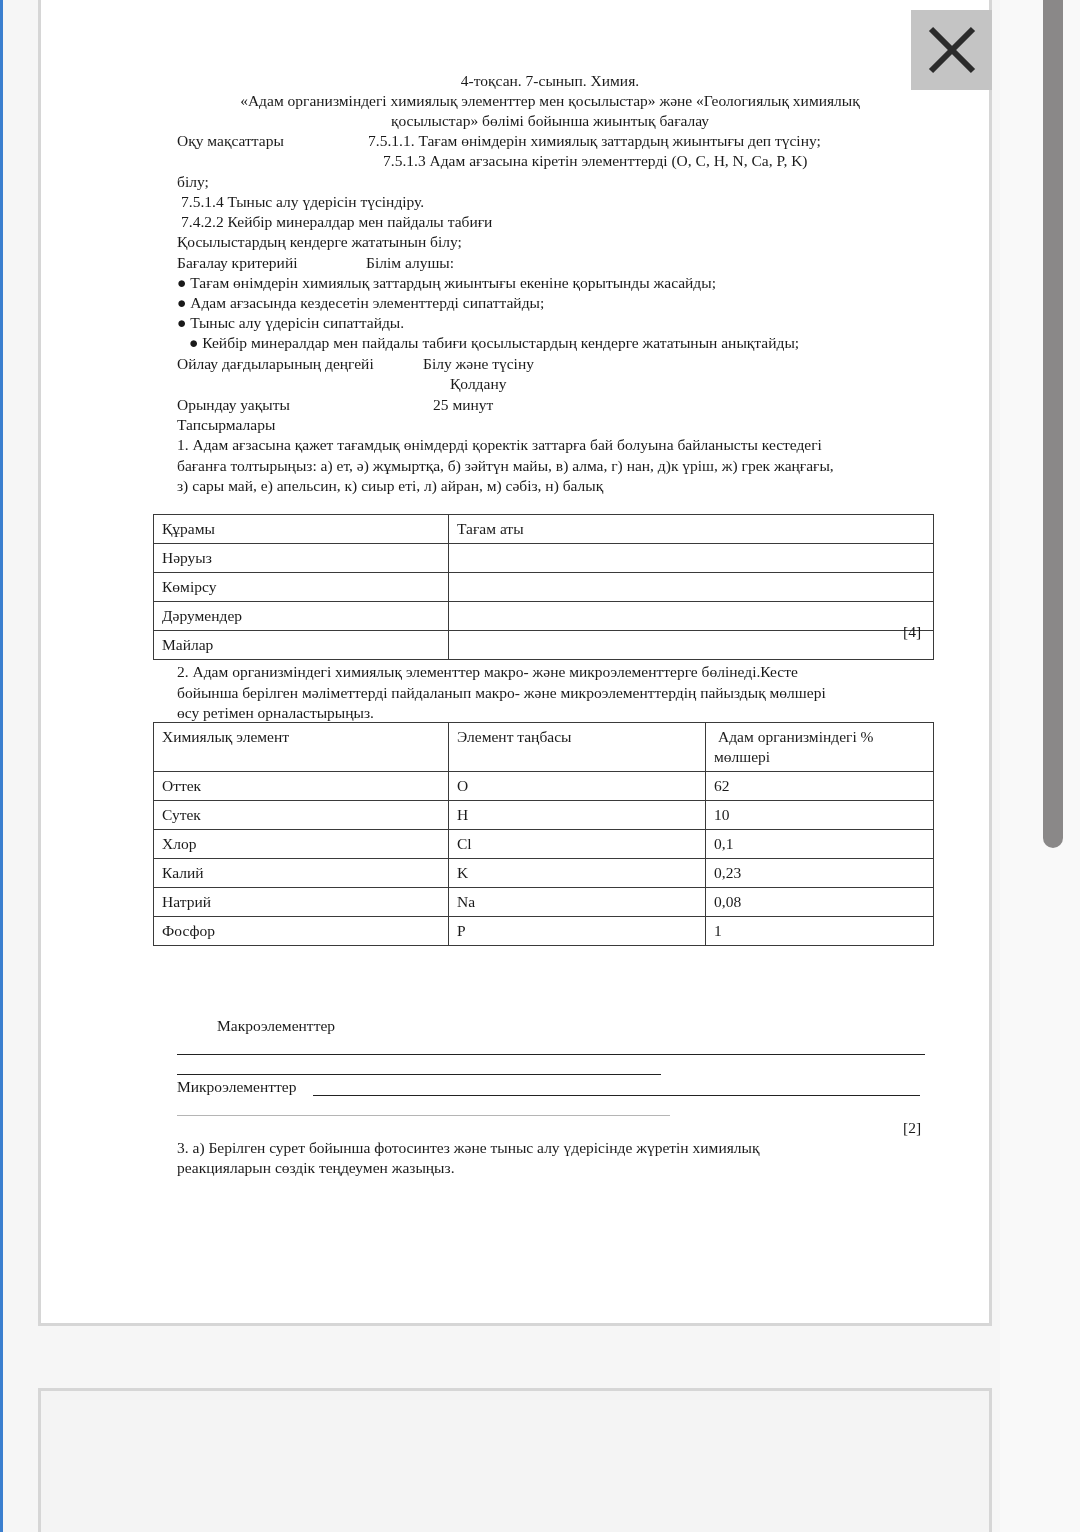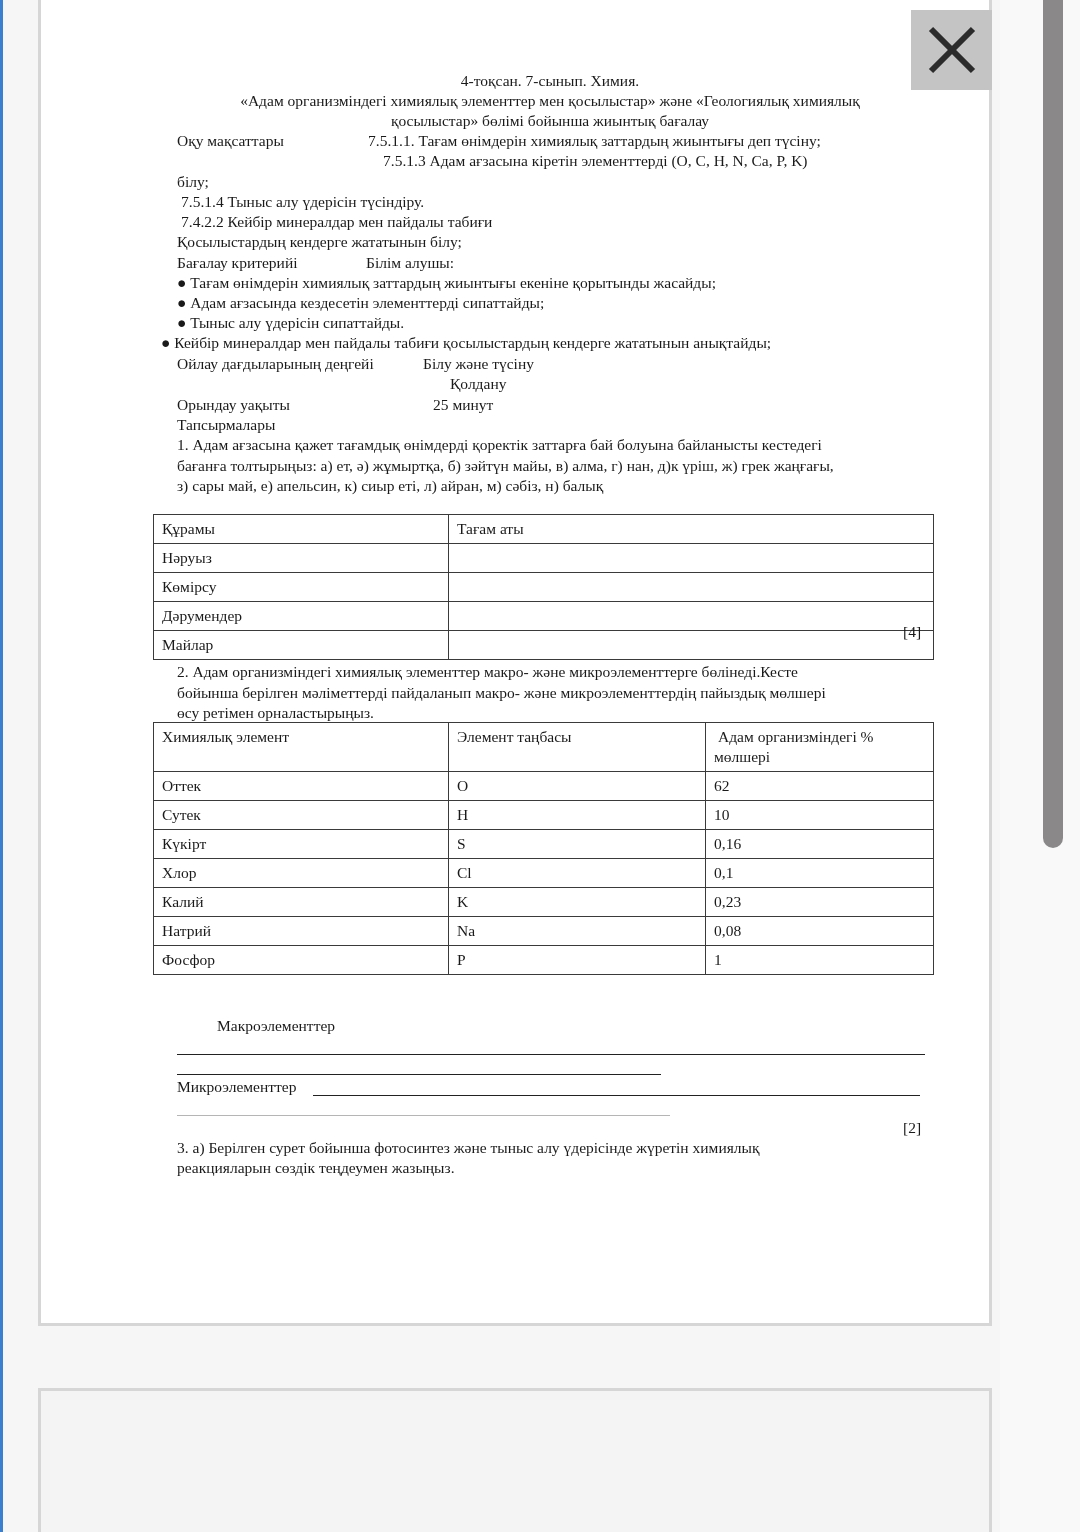--- a/index.html
+++ b/index.html
@@ -72,21 +72,21 @@
   <div class="line" style="left:177px;top:172px;">білу;</div>
   <div class="line" style="left:181px;top:192px;">7.5.1.4 Тыныс алу үдерісін түсіндіру.</div>
   <div class="line" style="left:181px;top:212px;">7.4.2.2 Кейбір минералдар мен пайдалы табиғи</div>
   <div class="line" style="left:177px;top:232px;">Қосылыстардың кендерге жататынын білу;</div>
 
   <div class="line" style="left:177px;top:253px;">Бағалау критерийі</div>
   <div class="line" style="left:366px;top:253px;">Білім алушы:</div>
   <div class="line" style="left:177px;top:273px;">● Тағам өнімдерін химиялық заттардың  жиынтығы екеніне қорытынды жасайды;</div>
   <div class="line" style="left:177px;top:293px;">● Адам ағзасында кездесетін элементтерді  сипаттайды;</div>
   <div class="line" style="left:177px;top:313px;">● Тыныс алу үдерісін сипаттайды.</div>
-  <div class="line" style="left:161px;top:333px;">● Кейбір минералдар мен пайдалы табиғи қосылыстардың кендерге жататынын анықтайды;</div>
+  <div class="line" style="left:189px;top:333px;">● Кейбір минералдар мен пайдалы табиғи қосылыстардың кендерге жататынын анықтайды;</div>
 
   <div class="line" style="left:177px;top:354px;">Ойлау дағдыларының деңгейі</div>
   <div class="line" style="left:423px;top:354px;">Білу және түсіну</div>
   <div class="line" style="left:450px;top:374px;">Қолдану</div>
 
   <div class="line" style="left:177px;top:395px;">Орындау уақыты</div>
   <div class="line" style="left:433px;top:395px;">25 минут</div>
   <div class="line" style="left:177px;top:415px;">Тапсырмалары</div>
 
   <div class="line" style="left:177px;top:435px;">1. Адам ағзасына қажет тағамдық өнімдерді қоректік заттарға бай болуына байланысты кестедегі</div>
@@ -137,25 +137,20 @@
           <td>Оттек</td>
           <td>O</td>
           <td>62</td>
         </tr>
     <tr>
           <td>Сутек</td>
           <td>H</td>
           <td>10</td>
         </tr>
     <tr>
-          <td>Күкірт</td>
-          <td>S</td>
-          <td>0,16</td>
-        </tr>
-    <tr>
           <td>Хлор</td>
           <td>Cl</td>
           <td>0,1</td>
         </tr>
     <tr>
           <td>Калий</td>
           <td>K</td>
           <td>0,23</td>
         </tr>
     <tr>

